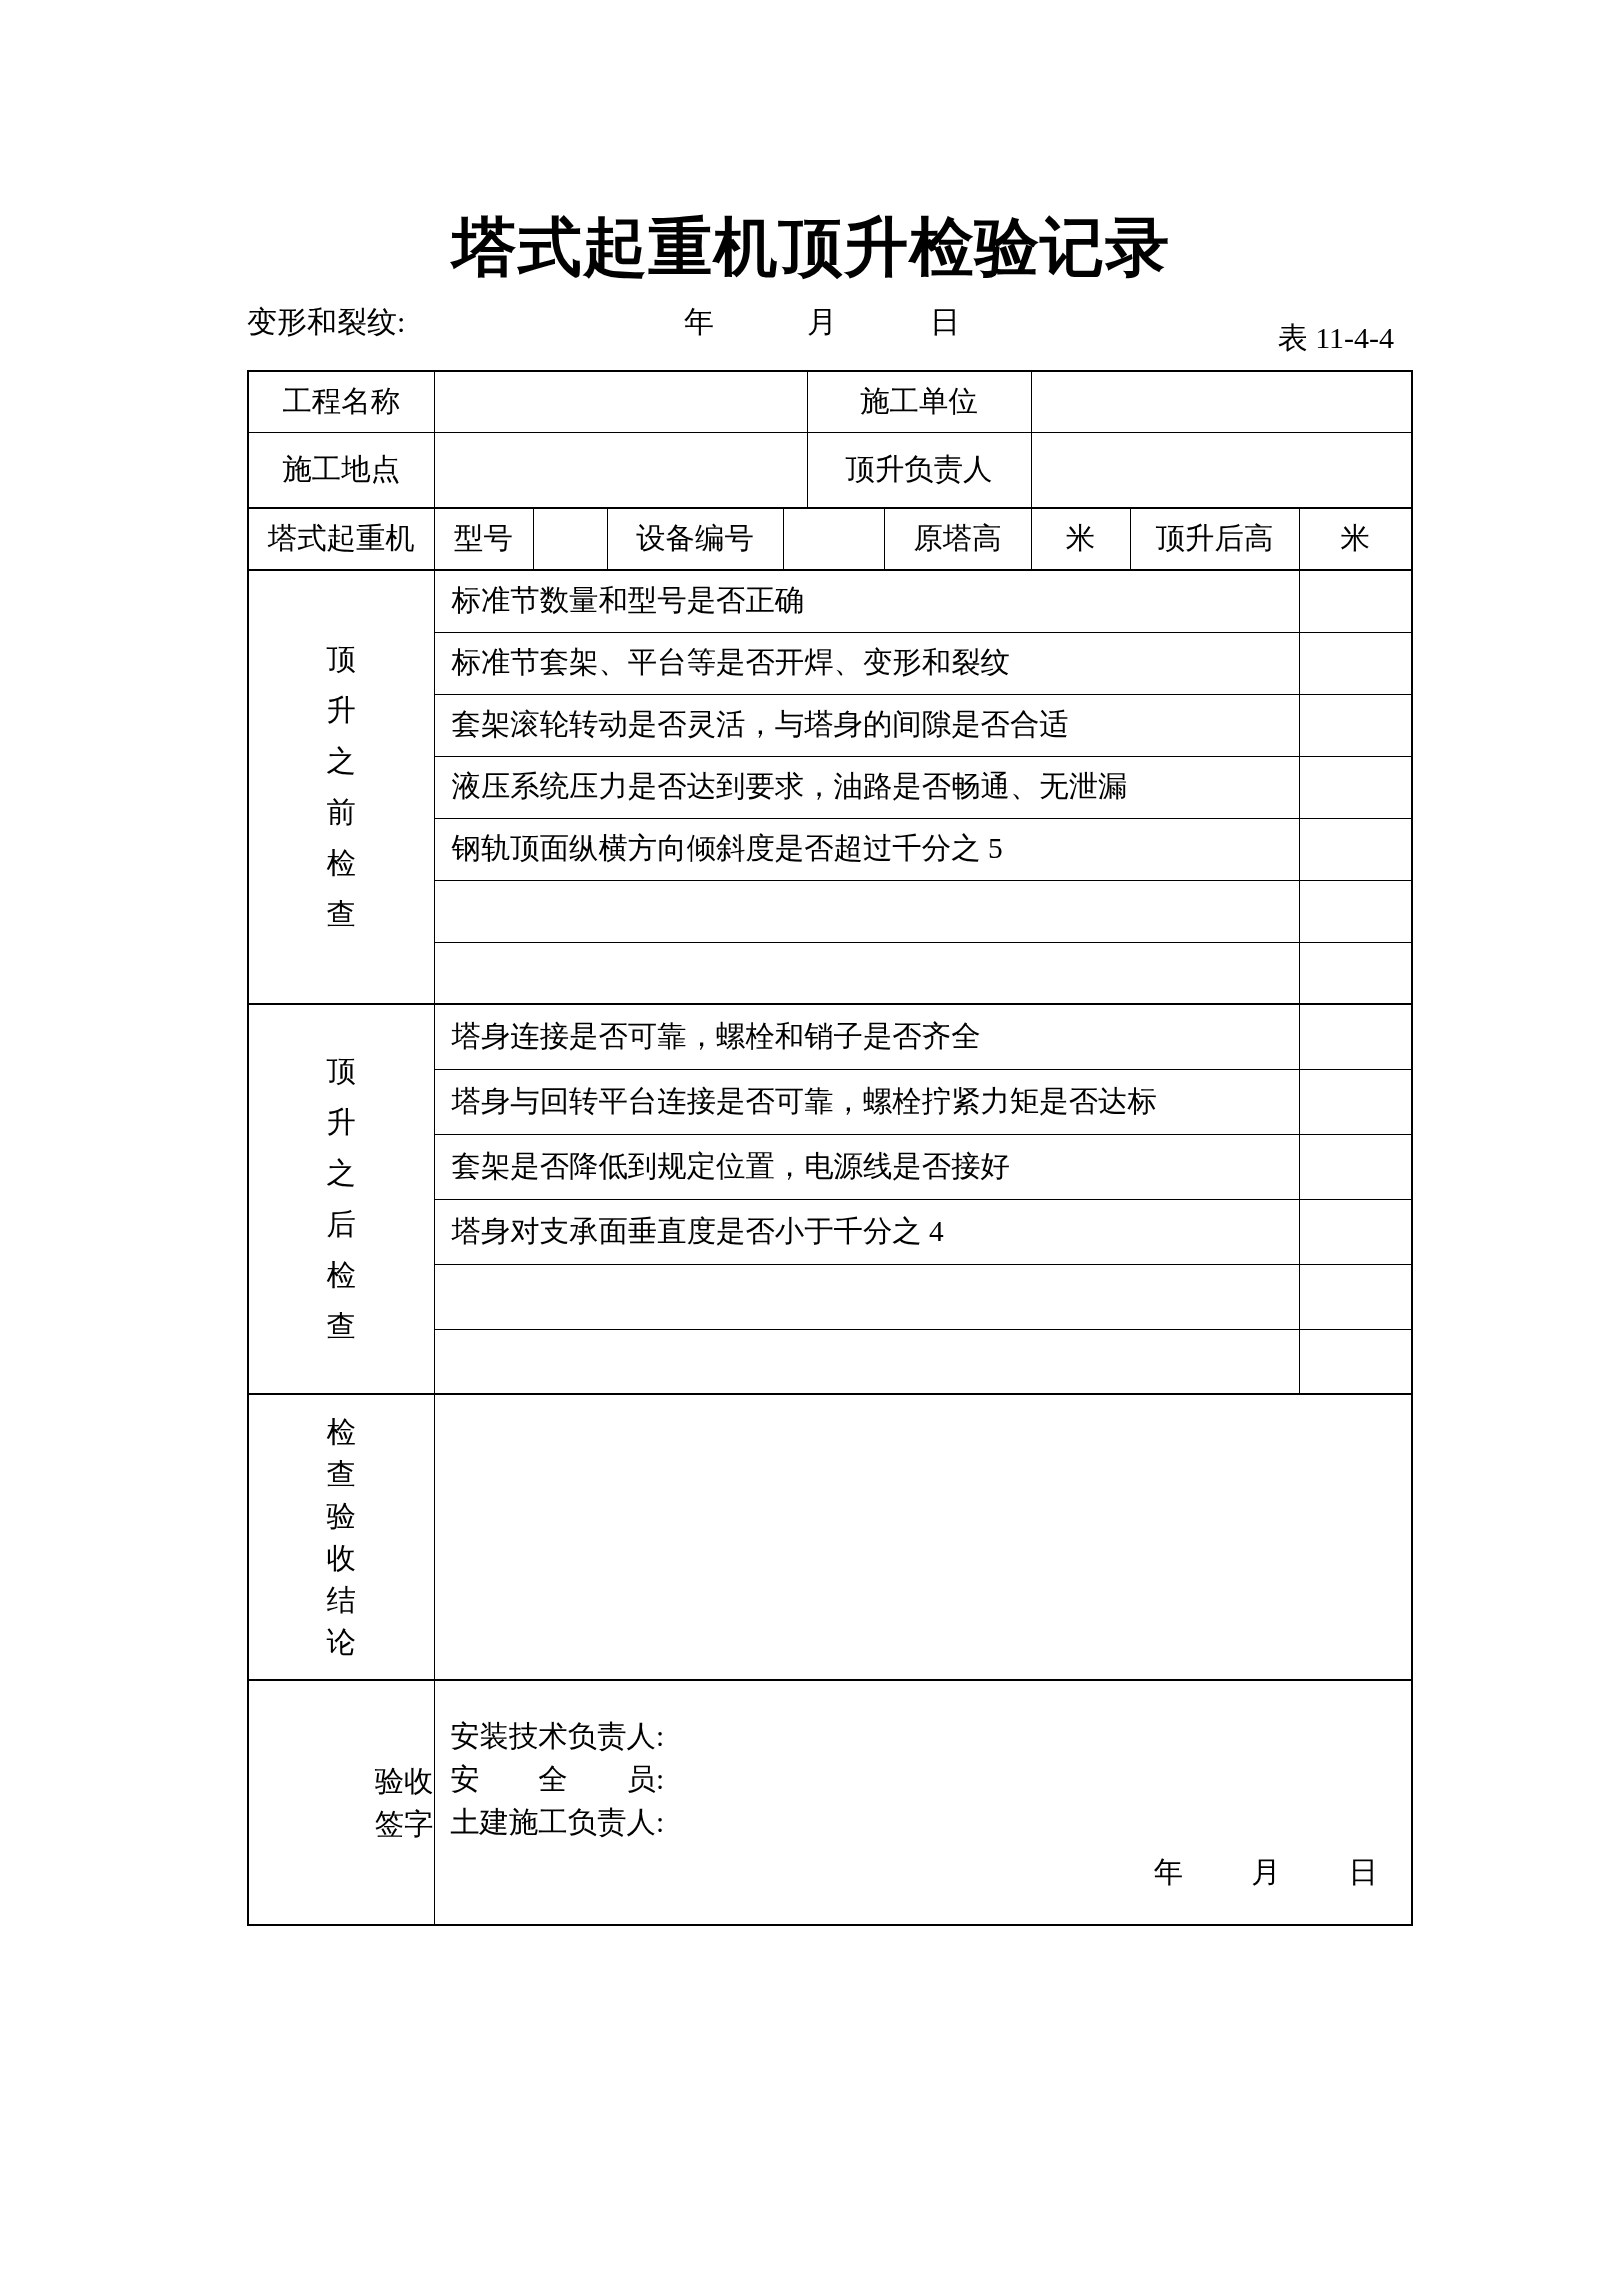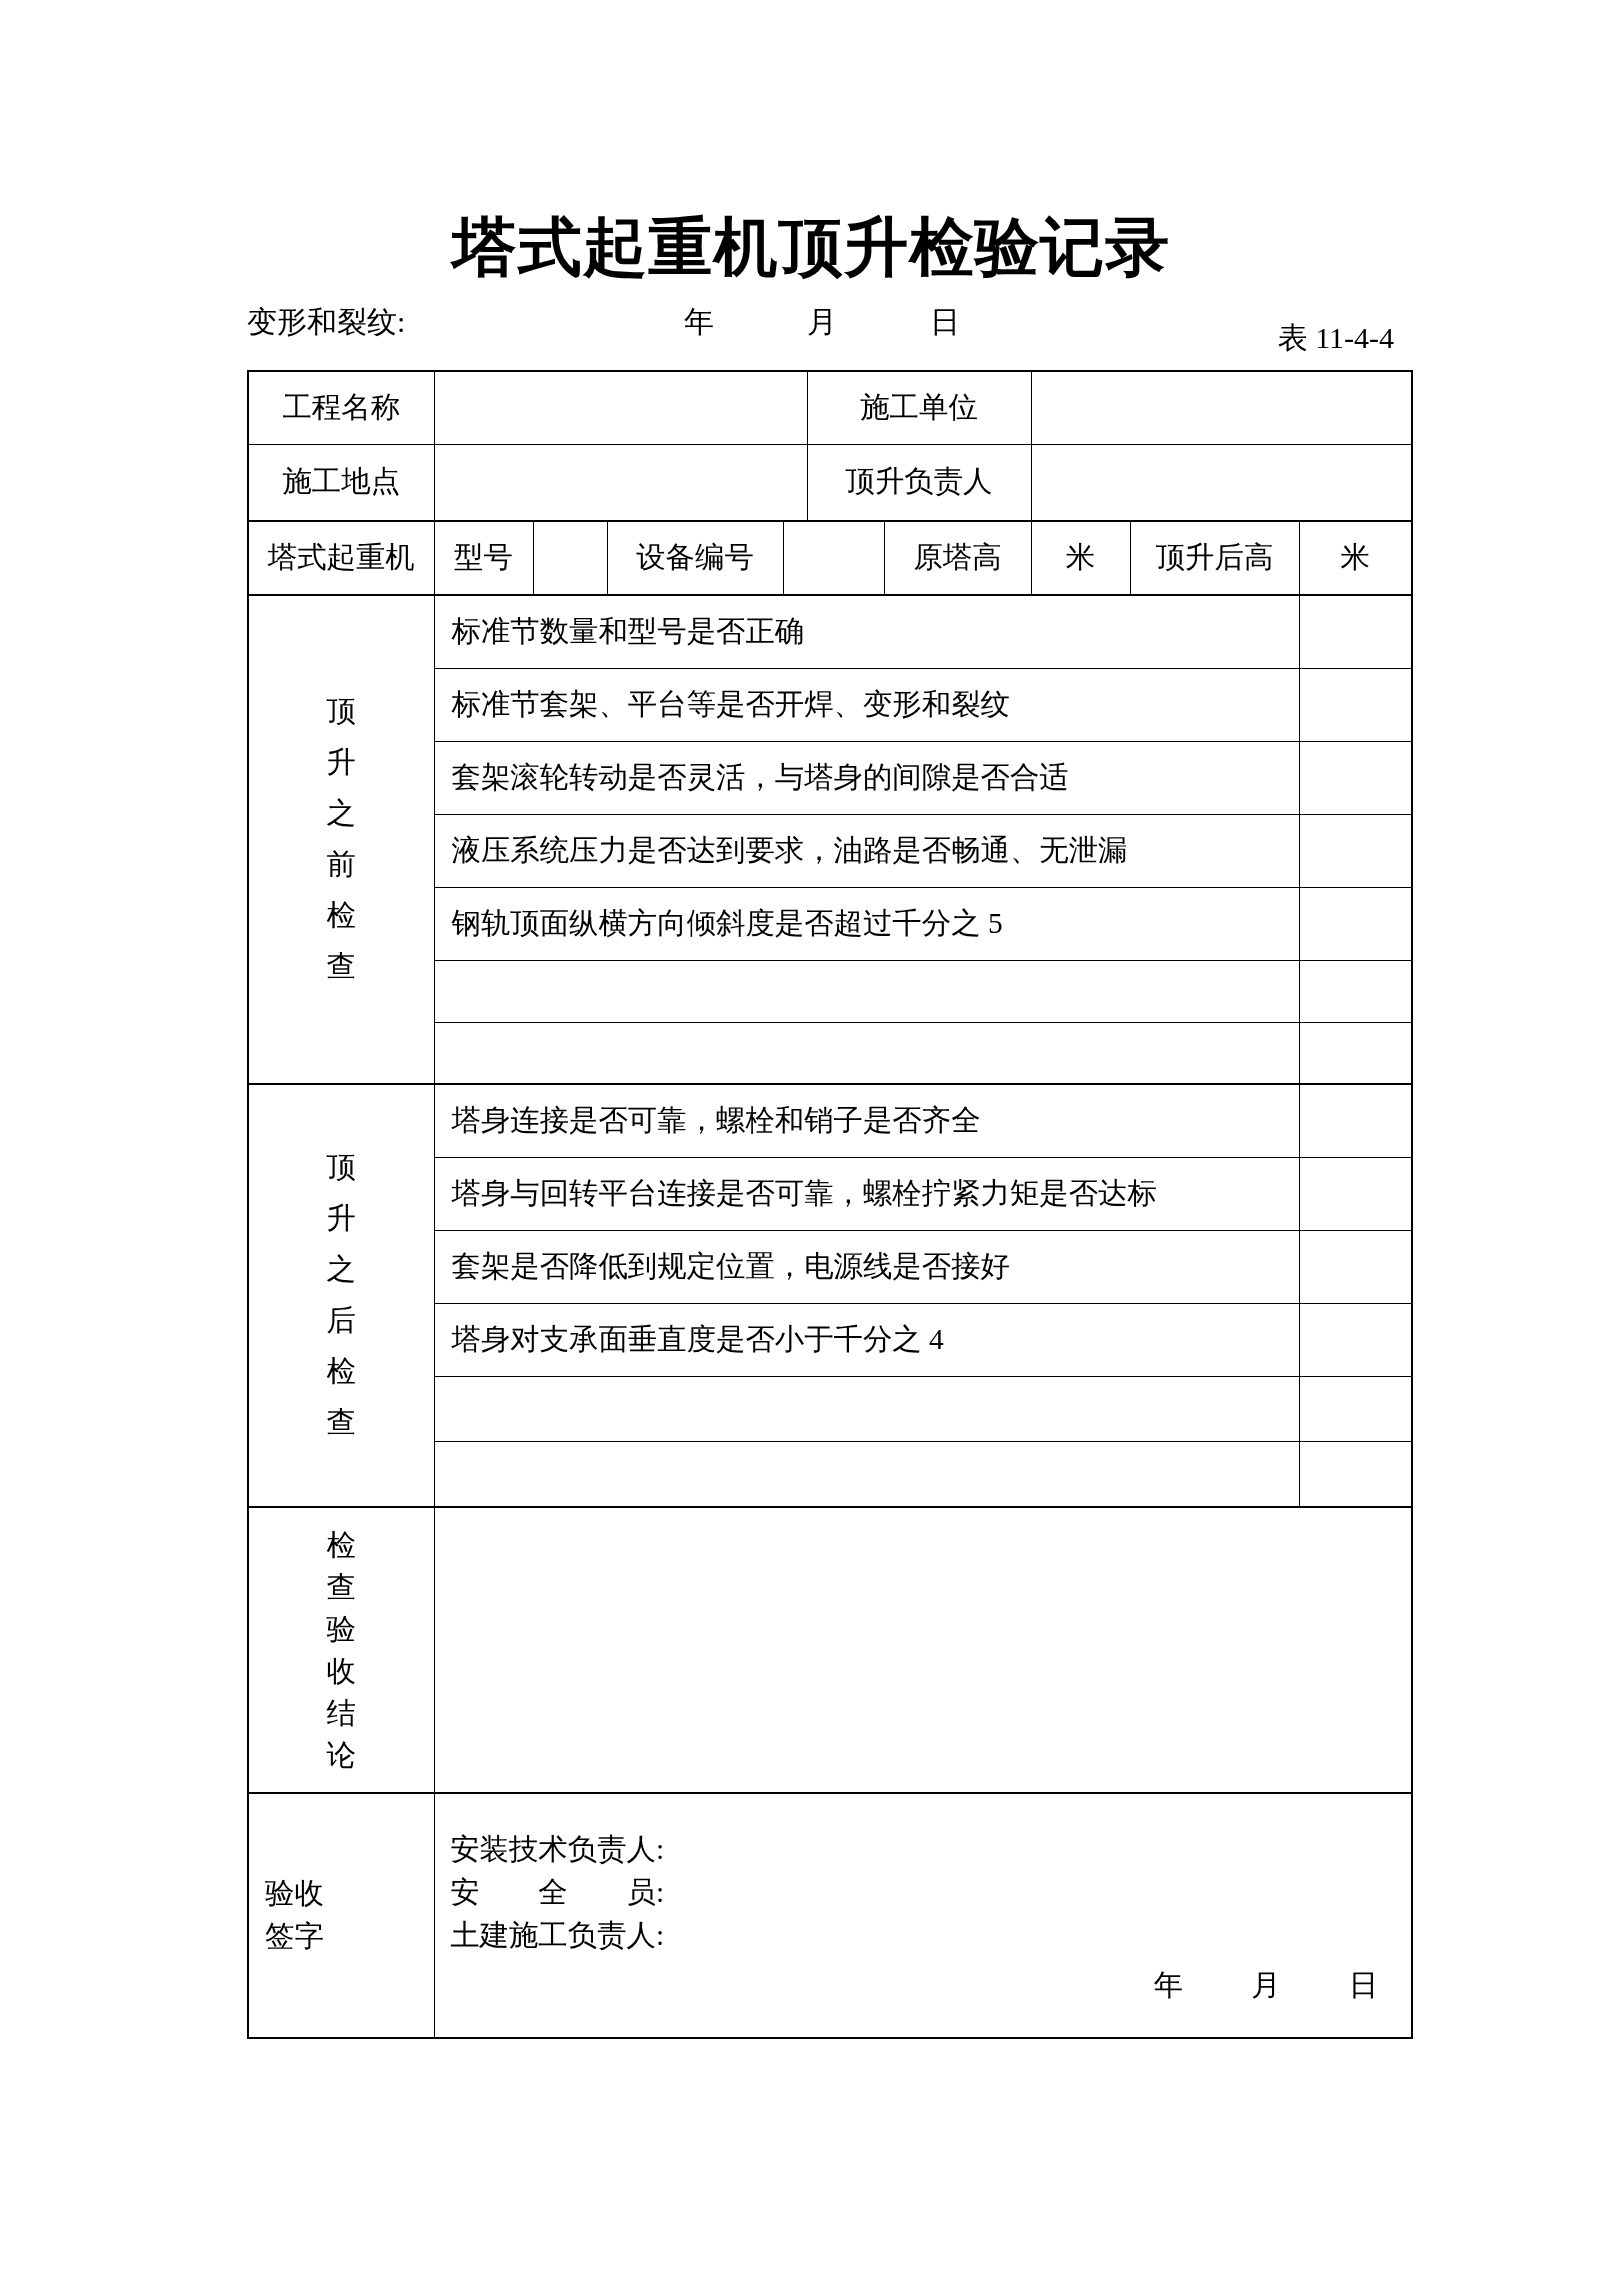--- a/index.html
+++ b/index.html
@@ -45,31 +45,31 @@
     position:absolute;
     left:247px; top:370px;
     width:1163px;
     border-collapse:collapse;
     table-layout:fixed;
     border:2px solid #000;
   }
   .form td {
     border:1.3px solid #000;
     font-size:29.4px;
-    padding:16px;
+    padding:0;
     vertical-align:middle;
     overflow:hidden;
   }
   tr.thick td { border-top-width:2.6px;margin-left:29px; }
   td.lbl { text-align:center; }
   td.q { padding-left:17px; text-align:left; }
   td.vlab { text-align:center; }
   td.vlab div { line-height:51px; }
   td.vlab-tight div { line-height:42px; }
-  td.sig-label div { line-height:43px; text-align:left; }
+  td.sig-label div { line-height:43px; text-align:right; }
   td.sig-cell { vertical-align:top; padding:34px 0 0 15.7px; }
   .sig-lines div { line-height:43px; }
   .sig-date {
     display:flex;
     justify-content:flex-end;
     column-gap:68px;
     padding-right:33px;
     margin-top:9.2px;
     font-size:29.4px;
   }

